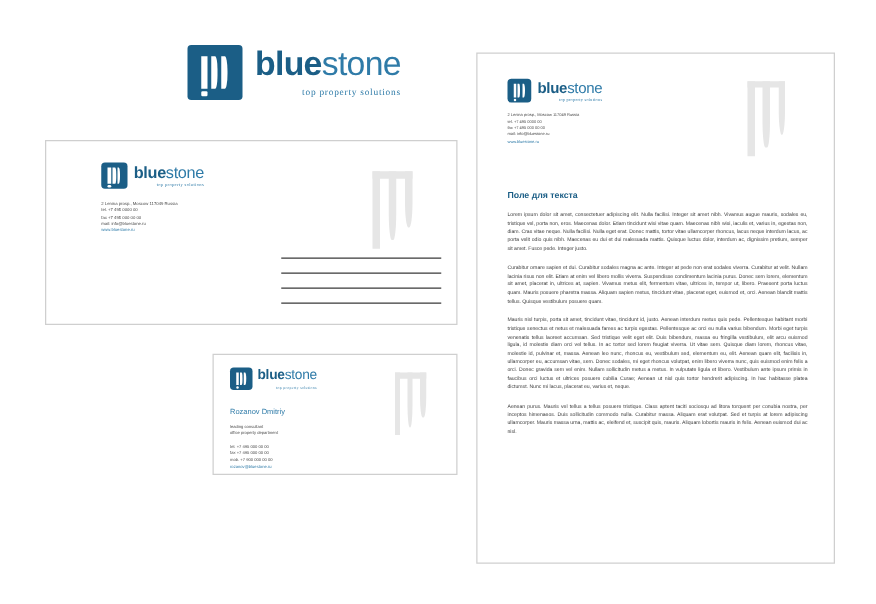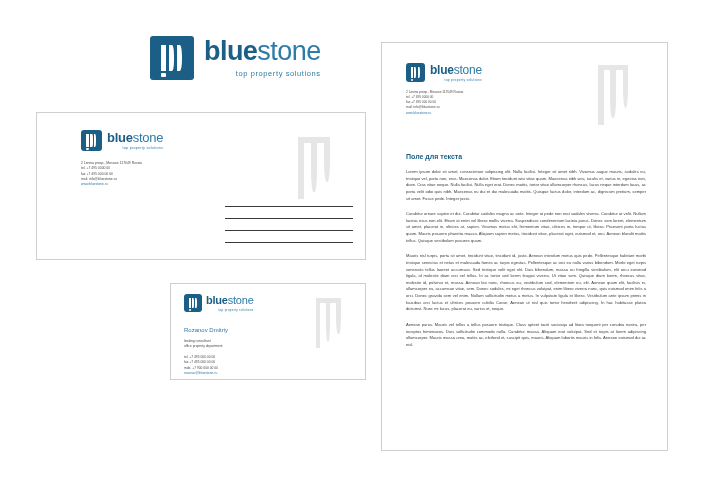--- a/index.html
+++ b/index.html
@@ -53,21 +53,21 @@
     letter-spacing: -0.02em;
     line-height: 1;
     white-space: nowrap;
   }
   .wordmark .blue { font-weight: 700; }
   .wordmark .stone { font-weight: 400; color: #2f7ba8; }
   .tagline {
     color: #2f7ba8;
     letter-spacing: 0.08em;
     white-space: nowrap;
-    font-family: Liberation Sans, sans-serif;
+    font-family: Liberation Serif, serif;
   }
 
   
   .watermark {
     position: absolute;
     color: #e3e3e3;
     font-family: "Liberation Serif", serif;
     line-height: 0.8;
     user-select: none;
   }

